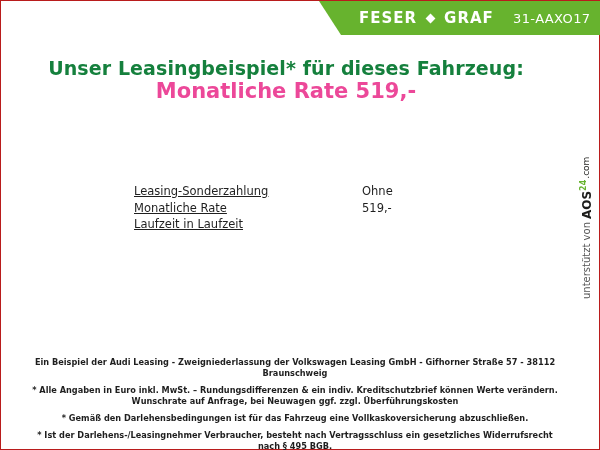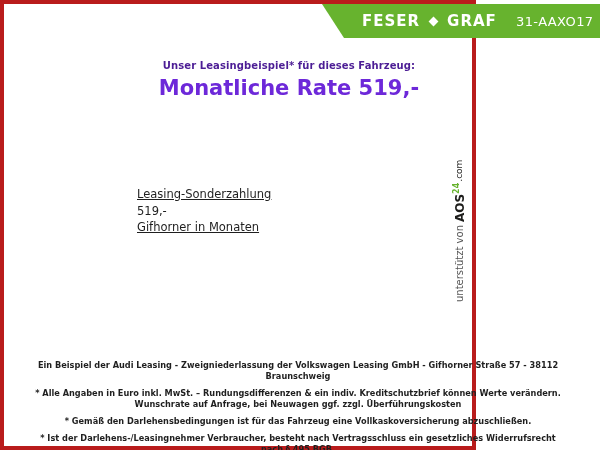--- a/index.html
+++ b/index.html
@@ -10,24 +10,24 @@
     width: 600px;
     height: 450px;
     background: #ffffff;
     font-family: "DejaVu Sans", sans-serif;
     color: #1a1a1a;
     overflow: hidden;
     position: relative;
   }
   .page {
     position: relative;
-    width: 476px;
+    width: 600px;
     height: 450px;
     box-sizing: border-box;
-    border: 4px solid #b91c1c;
+    border: 1px solid #b91c1c;
   }
 
   
   .header {
     position: absolute;
     top: 0;
     left: 0;
     width: 600px;
     height: 34px;
   }
@@ -93,30 +93,29 @@
 
   
   .title-wrap {
     position: absolute;
     top: 56px;
     left: 0;
     width: 570px;
     text-align: center;
   }
   .title-sub {
-    font-size: 10px;
-    font-weight: bold;
-    color: #4c1d95;
+    font-size: 19px;
+    font-weight: bold;
+    color: #15803d;
     letter-spacing: 0.1px;
   }
   .title-main {
-    margin-top: 5px;
     font-size: 21px;
     font-weight: bold;
-    color: #6d28d9;
+    color: #ec4899;
   }
 
   
   .specs {
     position: absolute;
     top: 182px;
     left: 133px;
     font-size: 11.5px;
     color: #1f1f1f;
   }
@@ -208,26 +207,28 @@
   </div>
 
   <div class="title-wrap">
     <div class="title-sub">Unser Leasingbeispiel* für dieses Fahrzeug:</div>
     <div class="title-main">Monatliche Rate 519,-</div>
   </div>
 
   <div class="specs">
     <div class="spec-row">
       <div class="spec-label">Leasing-Sonderzahlung</div>
+      <div class="spec-value">Ohne</div>
     </div>
     <div class="spec-row">
+      <div class="spec-label">Monatliche Rate</div>
       <div class="spec-value">519,-</div>
     </div>
     <div class="spec-row">
-      <div class="spec-label">Gifhorner in Monaten</div>
+      <div class="spec-label">Laufzeit in Laufzeit</div>
     </div>
   </div>
 
   <div class="vertical">
     <div class="vertical-inner">
       <span class="vert-text">unterstützt von</span>
       <span class="vert-logo"><span>AOS</span><sup>24</sup></span>
       <span class="vert-dom">.com</span>
     </div>
   </div>

